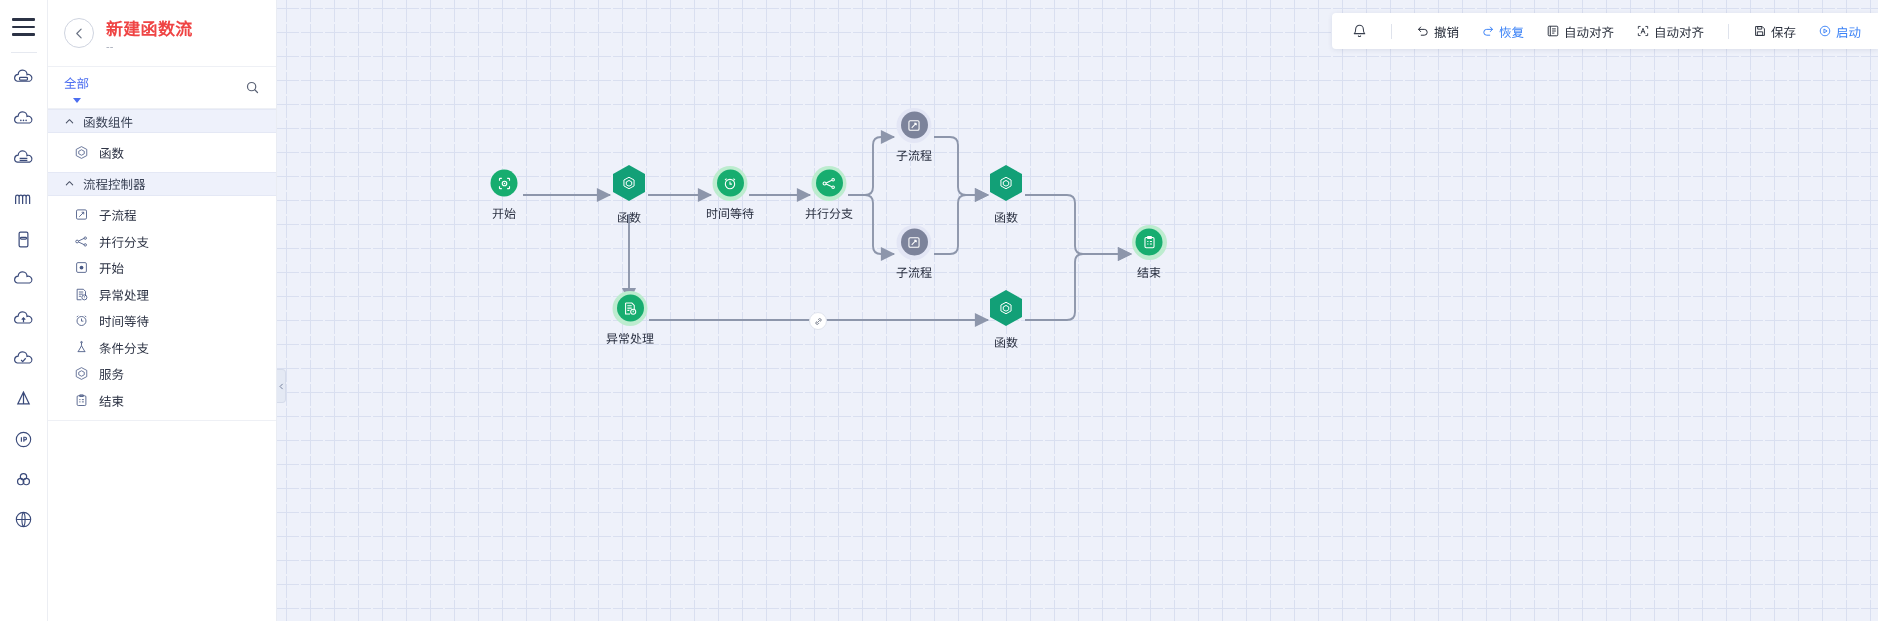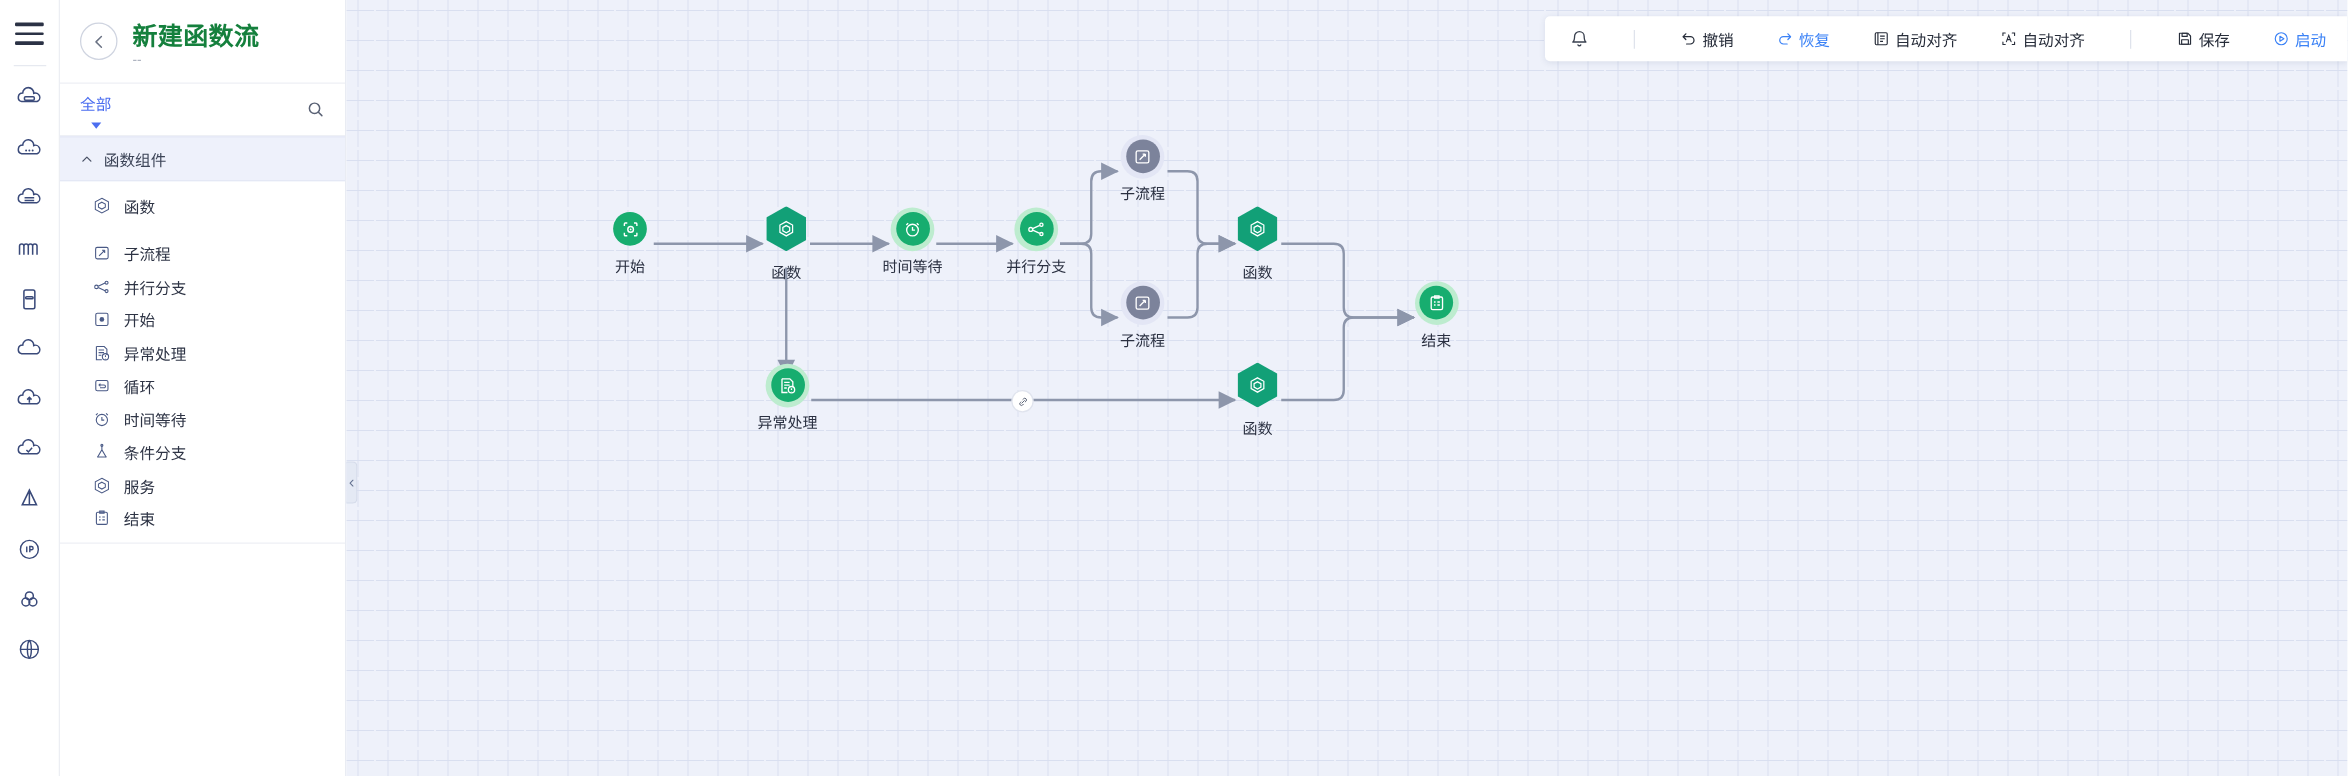--- a/index.html
+++ b/index.html
@@ -52,39 +52,39 @@
   }
   .back-btn {
     width: 30px; height: 30px; border-radius: 50%;
     border: 1px solid #cfd4e0; background: #fff;
     display: flex; align-items: center; justify-content: center;
     cursor: pointer; flex: 0 0 30px; color: #6b7384;
   }
   .back-btn svg { width: 13px; height: 13px; }
   .head-texts { display: flex; flex-direction: column; gap: 1px; min-width: 0; }
   .flow-title {
-    font-size: 20px; font-weight: 700; color: #15803d;
+    font-size: 17px; font-weight: 700; color: #ef4444;
     letter-spacing: .3px; white-space: nowrap;
   }
   .flow-sub { font-size: 11px; color: #a7adbb; line-height: 10px; }
 
   .filter-row {
     height: 42px; display: flex; align-items: center; justify-content: space-between;
     padding: 0 16px; border-bottom: 1px solid #eef0f5;
   }
   .filter-sel {
     display: flex; align-items: center; gap: 6px;
     color: #4c6ef0; font-size: 12.5px; cursor: pointer; flex-direction: column;
   }
   .caret { width: 0; height: 0; border-left: 4.5px solid transparent; border-right: 4.5px solid transparent; border-top: 5px solid #4c6ef0; }
   .search-btn { cursor: pointer; color: #5a6275; display:flex; }
   .search-btn svg { width: 15px; height: 15px; }
 
   .group-head {
-    height: 36px; background: #eef1fb;
+    height: 24px; background: #eef1fb;
     display: flex; align-items: center; gap: 8px;
     padding: 0 16px; font-size: 12.5px; color: #3c4457;
     cursor: pointer; border-top: 1px solid #e4e8f5; border-bottom: 1px solid #e4e8f5;
   }
   .group-head .chev { width: 11px; height: 11px; color: #4a5266; display:flex; }
   .group-items { padding: 6px 0 6px 0; }
   .item {
     height: 26.5px; display: flex; align-items: center; gap: 10px;
     padding: 0 16px 0 26px; font-size: 12.5px; color: #2e3445;
     cursor: grab;
@@ -128,21 +128,21 @@
   }
   .flow-svg { position: absolute; inset: 0; width: 100%; height: 100%; }
 
   
   .toolbar {
     position: absolute; top: 13px; right: 0;
     height: 36px; display: flex; align-items: center;
     background: #ffffff;
     border-radius: 4px 0 0 4px;
     box-shadow: 0 1px 5px rgba(40,55,95,.10);
-    padding: 0 10px 0 14px; gap: 20px; z-index: 10;
+    padding: 0 10px 0 14px; gap: 8px; z-index: 10;
   }
   .tb-icon-only { display:flex; align-items:center; justify-content:center; width: 28px; height: 28px; cursor: pointer; color: #39404f; }
   .tb-icon-only svg { width: 17px; height: 17px; }
   .tb-div { width: 1px; height: 15px; background: #dfe3ec; margin: 0 9px; }
   .tb-btn {
     display: flex; align-items: center; gap: 4px;
     padding: 4px 7px; font-size: 12.5px; color: #272d3a;
     cursor: pointer; border-radius: 3px; white-space: nowrap;
   }
   .tb-btn svg { width: 14px; height: 14px; flex: 0 0 14px; }
@@ -318,20 +318,28 @@
         <span class="ic">
           <svg viewBox="0 0 24 24" fill="none" stroke="currentColor" stroke-width="1.3">
             <path d="M12 2.6 20.4 7v10L12 21.4 3.6 17V7z"></path>
             <path d="M12 7.6 16.4 10v4L12 16.4 7.6 14v-4z"></path>
           </svg>
         </span>
         <span>函数</span>
       </div>
     </div>
 
+    <div class="group-head">
+      <span class="chev">
+        <svg viewBox="0 0 24 24" fill="none" stroke="currentColor" stroke-width="2.2" stroke-linecap="round" stroke-linejoin="round">
+            <path d="M5 15l7-7 7 7"></path>
+          </svg>
+      </span>
+      <span>流程控制器</span>
+    </div>
     <div class="group-items">
 
       <div class="item">
         <span class="ic">
           <svg viewBox="0 0 24 24" fill="none" stroke="currentColor" stroke-width="1.4">
             <rect x="4" y="4.6" width="16" height="14.8" rx="2"></rect>
             <path d="M8.4 15.6 15.6 8.4M15.6 8.4h-3.4M15.6 8.4v3.4"></path>
           </svg>
         </span>
         <span>子流程</span>
@@ -365,30 +373,20 @@
             <path d="M5 3.6h10l3.4 3.4v7.4"></path>
               <path d="M5 3.6v16.8h7"></path>
             <path d="M7.8 8h7M7.8 11.4h7M7.8 14.8h3.6"></path>
             <circle cx="16.6" cy="16.6" r="4"></circle>
               <path d="M16.6 14.8v2M16.6 18.3v.2"></path>
           </svg>
         </span>
         <span>异常处理</span>
       </div>
 
-      <div class="item">
-        <span class="ic">
-          <svg viewBox="0 0 24 24" fill="none" stroke="currentColor" stroke-width="1.4">
-            <rect x="4.2" y="5.4" width="15.6" height="13.2" rx="2"></rect>
-            <path d="M8.4 11.2h6.4a1.8 1.8 0 0 1 0 3.6H9.6"></path>
-              <path d="M10.2 9.6 8.4 11.2l1.8 1.6"></path>
-          </svg>
-        </span>
-        <span>循环</span>
-      </div>
 
       <div class="item">
         <span class="ic">
           <svg viewBox="0 0 24 24" fill="none" stroke="currentColor" stroke-width="1.4">
             <circle cx="12" cy="12.8" r="7.2"></circle>
               <path d="M12 8.8v4.2h3"></path>
             <path d="M6.6 4.4 4.4 6.6M17.4 4.4l2.2 2.2"></path>
           </svg>
         </span>
         <span>时间等待</span>

